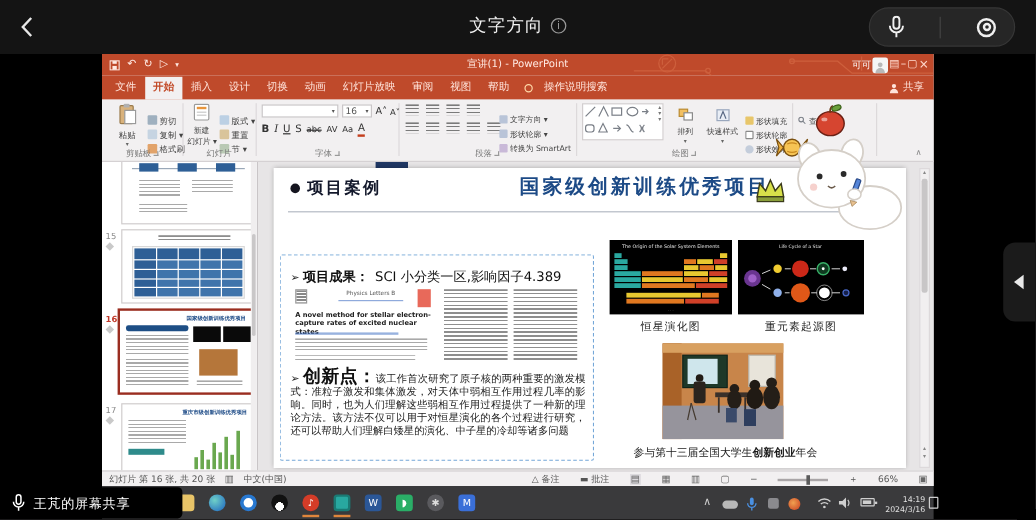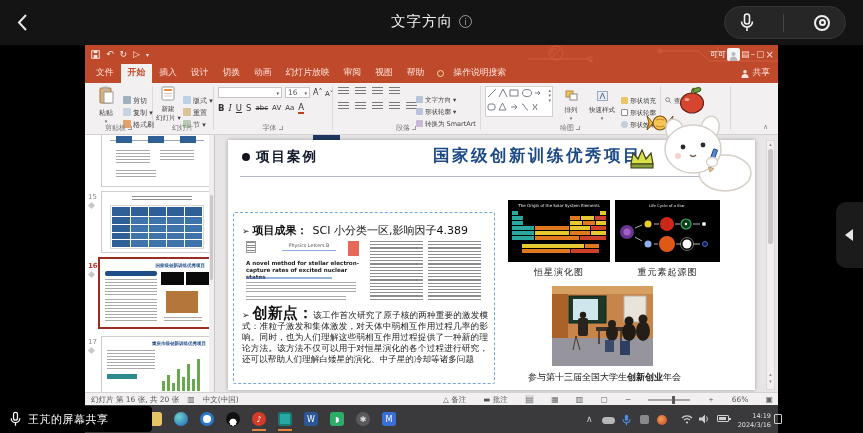--- a/index.html
+++ b/index.html
@@ -116,20 +116,21 @@
         <svg width="9" height="9" viewBox="0 0 10 10">
           <rect x="0.8" y="0.8" width="8.4" height="8.4" fill="none" stroke="#ffe9e2"></rect>
           <rect x="3" y="5.5" width="4" height="3.5" fill="#ffe9e2"></rect>
             <rect x="3" y="1" width="4" height="2.5" fill="#ffe9e2"></rect>
         </svg>
         <span>↶</span>
         <span>↻</span>
         <span>▷</span>
         <span style="font-size:6px">▾</span>
       </div>
+      <div class="a wtitle">宣讲(1) - PowerPoint</div>
       <div class="a wctrl flex">
         <span style="font-size:8px;color:#fff">可可</span>
         <span style="width:13px;height:13px;background:#f5f5f5;border-radius:2px;display:inline-flex;align-items:flex-end;justify-content:center">
           <svg width="9" height="10" viewBox="0 0 9 10">
               <circle cx="4.5" cy="3" r="2" fill="#b8b8b8"></circle>
               <path d="M0.5 10 a4 4.5 0 0 1 8 0 z" fill="#b8b8b8"></path>
             </svg>
         </span>
         <span>▤</span>
         <span>–</span>

